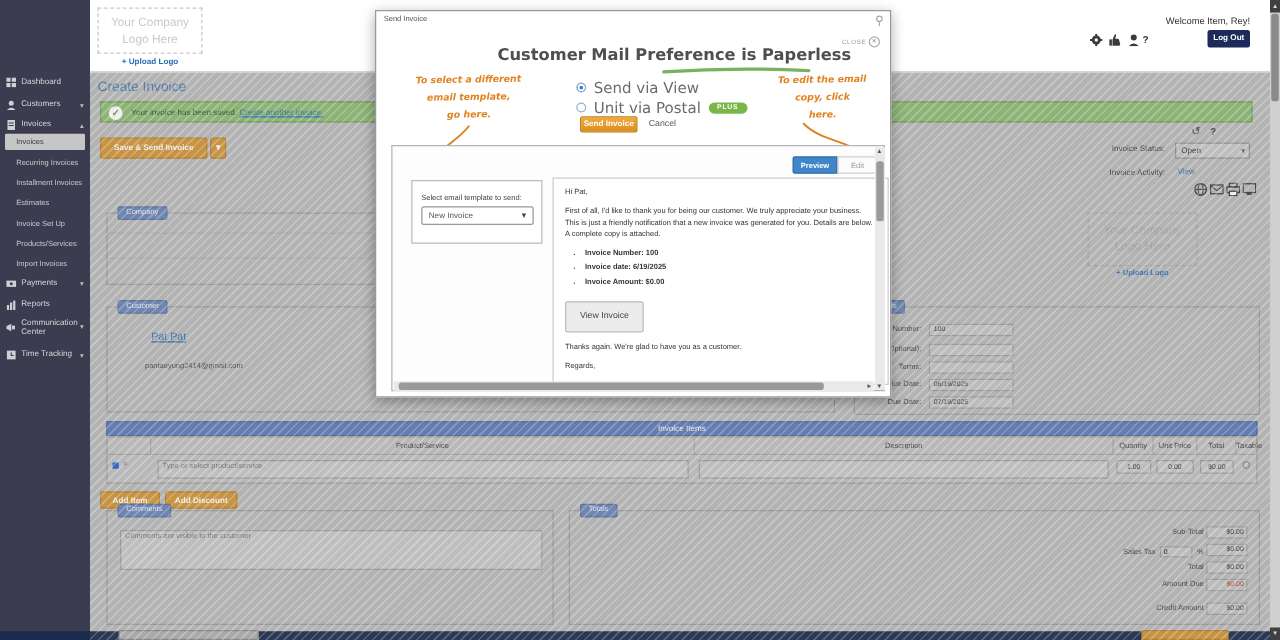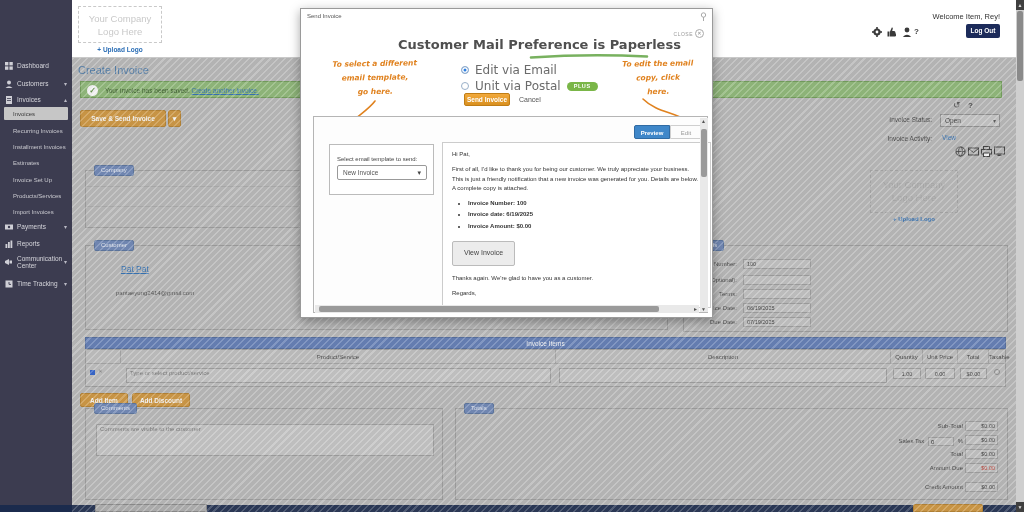--- a/index.html
+++ b/index.html
@@ -404,21 +404,21 @@
     <span>CLOSE</span>
     <span class="x-circle">✕</span>
   </div>
   <div id="modal-heading">Customer Mail Preference is Paperless</div>
   <svg style="position:absolute; left:228px; top:44px;" width="120" height="7">
     <path d="M2,4.5 Q60,0.5 118,3.5" stroke="#69a84e" stroke-width="2.6" fill="none" stroke-linecap="round" opacity="0.9"></path>
   </svg>
 
   <div class="radio-row" style="top:54px">
     <span class="radio checked"></span>
-    <span class="radio-label">Edit via Email</span>
+    <span class="radio-label">Send via View</span>
   </div>
   <div class="radio-row" style="top:70px">
     <span class="radio"></span>
     <span class="radio-label">Unit via Postal</span>
     <span id="plus-badge">PLUS</span>
   </div>
   <div id="send-invoice-btn">Send Invoice</div>
   <div id="cancel-link">Cancel</div>
 
   <div class="annot" id="annot-left">

